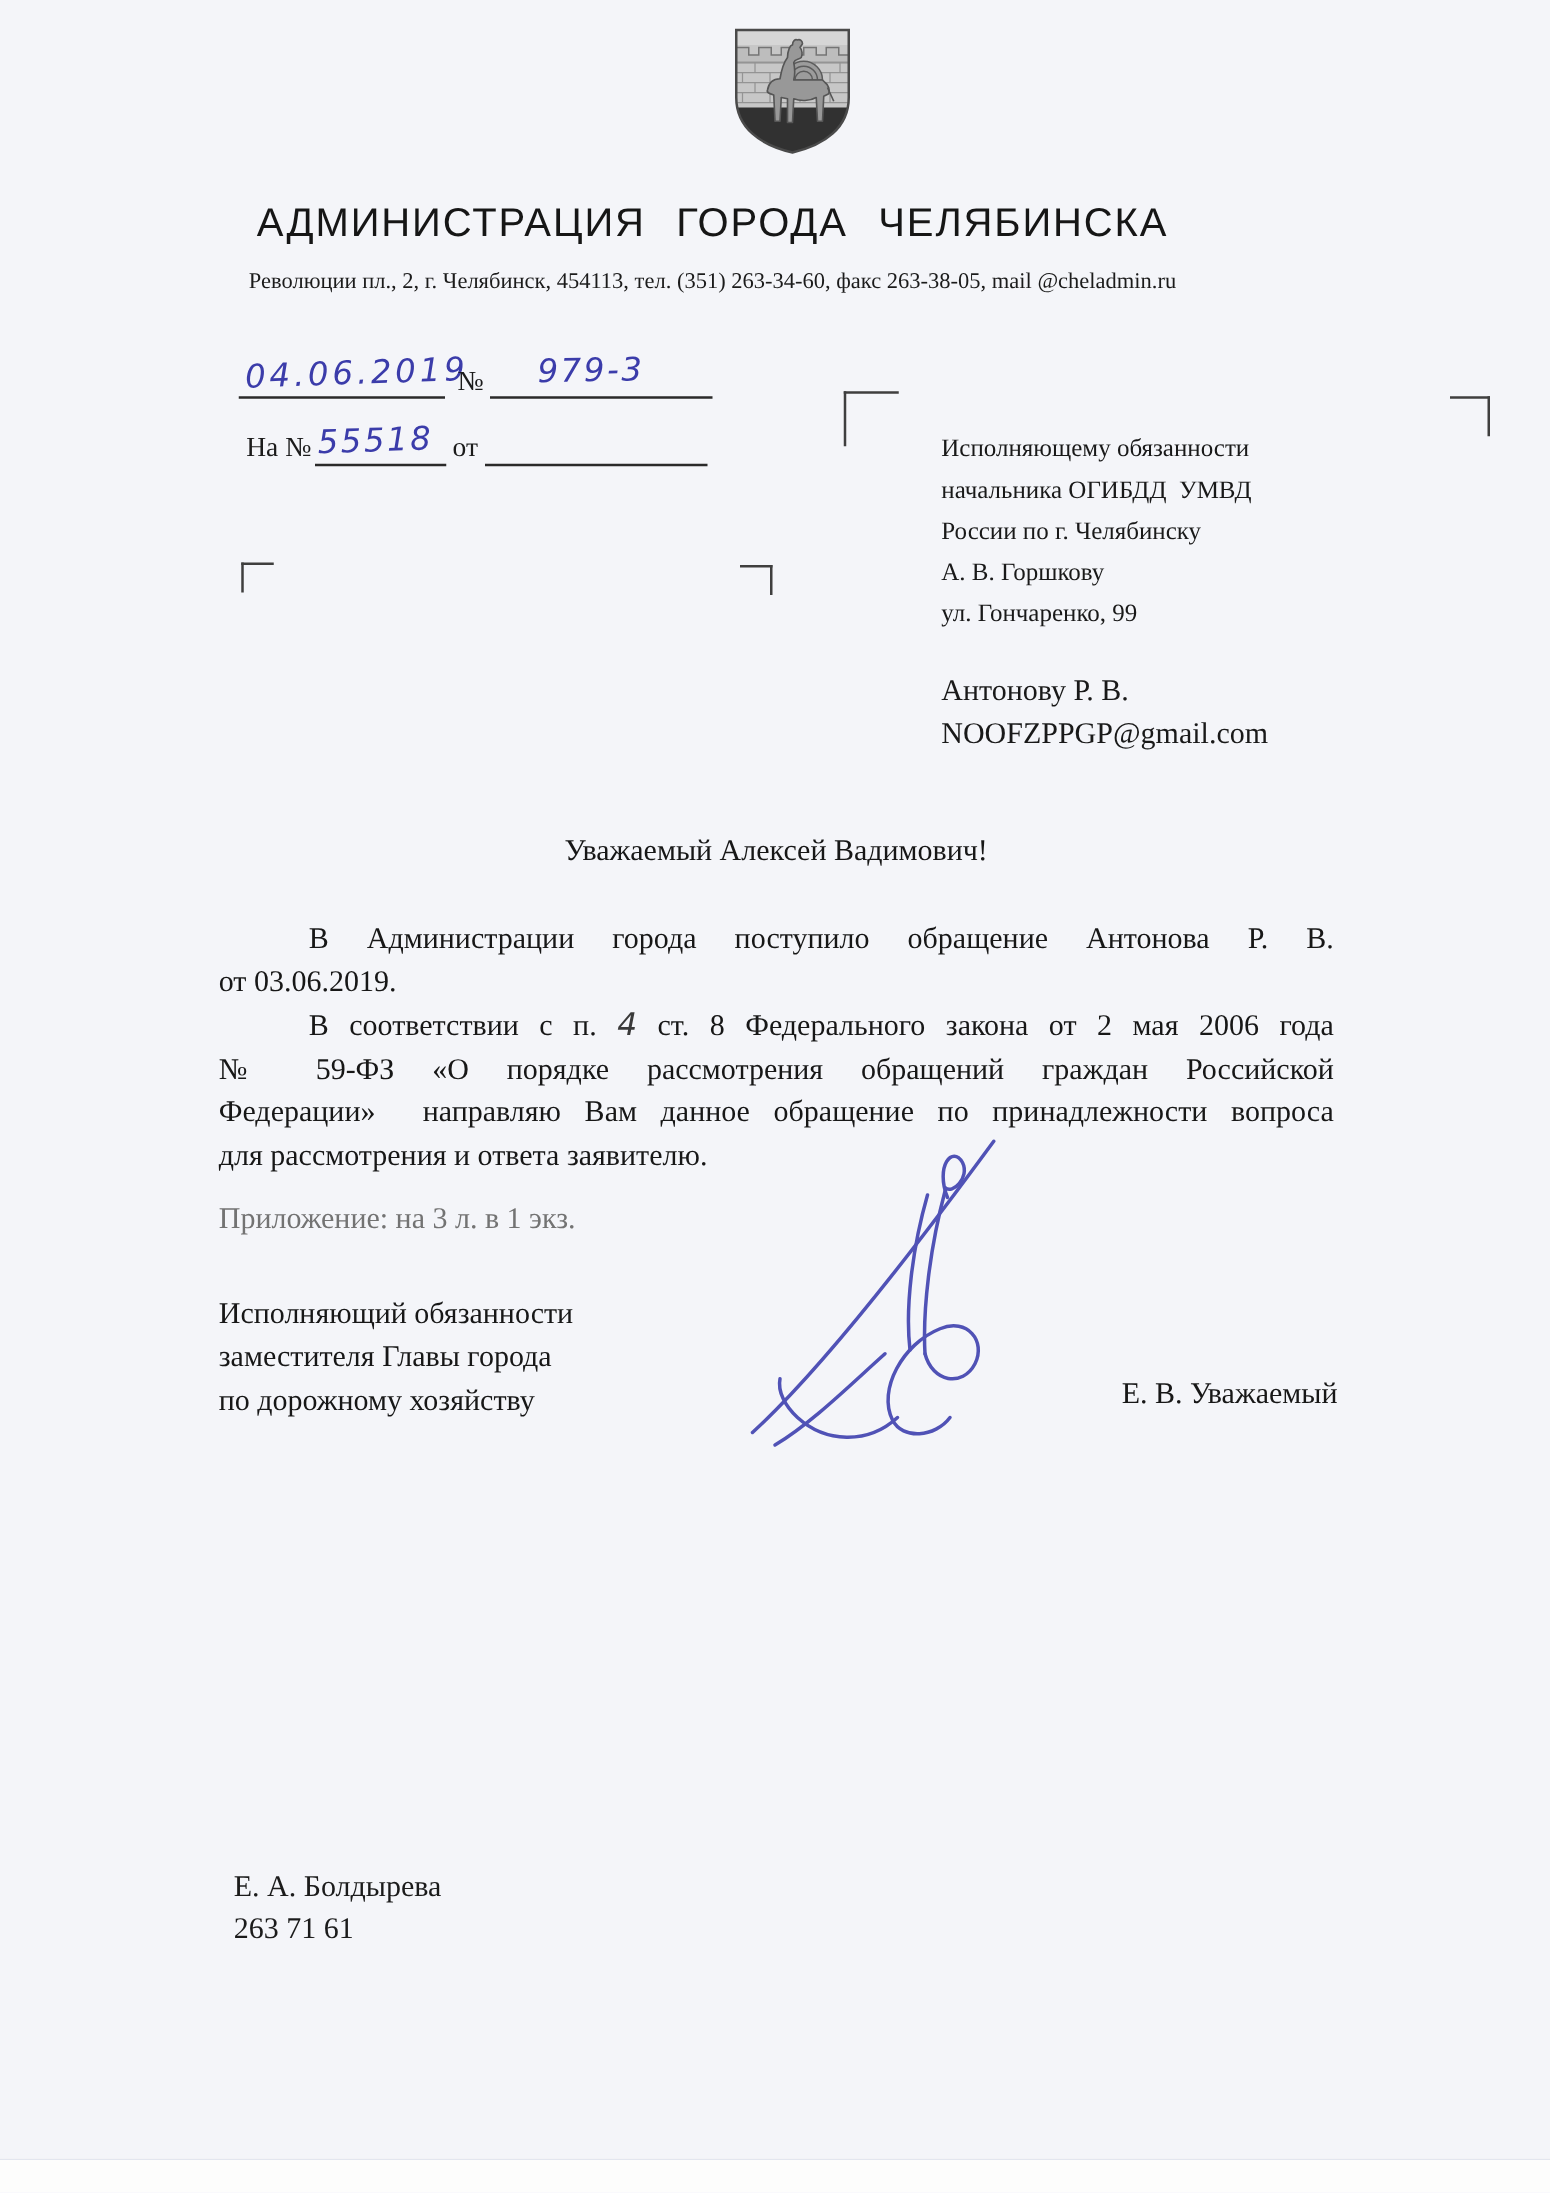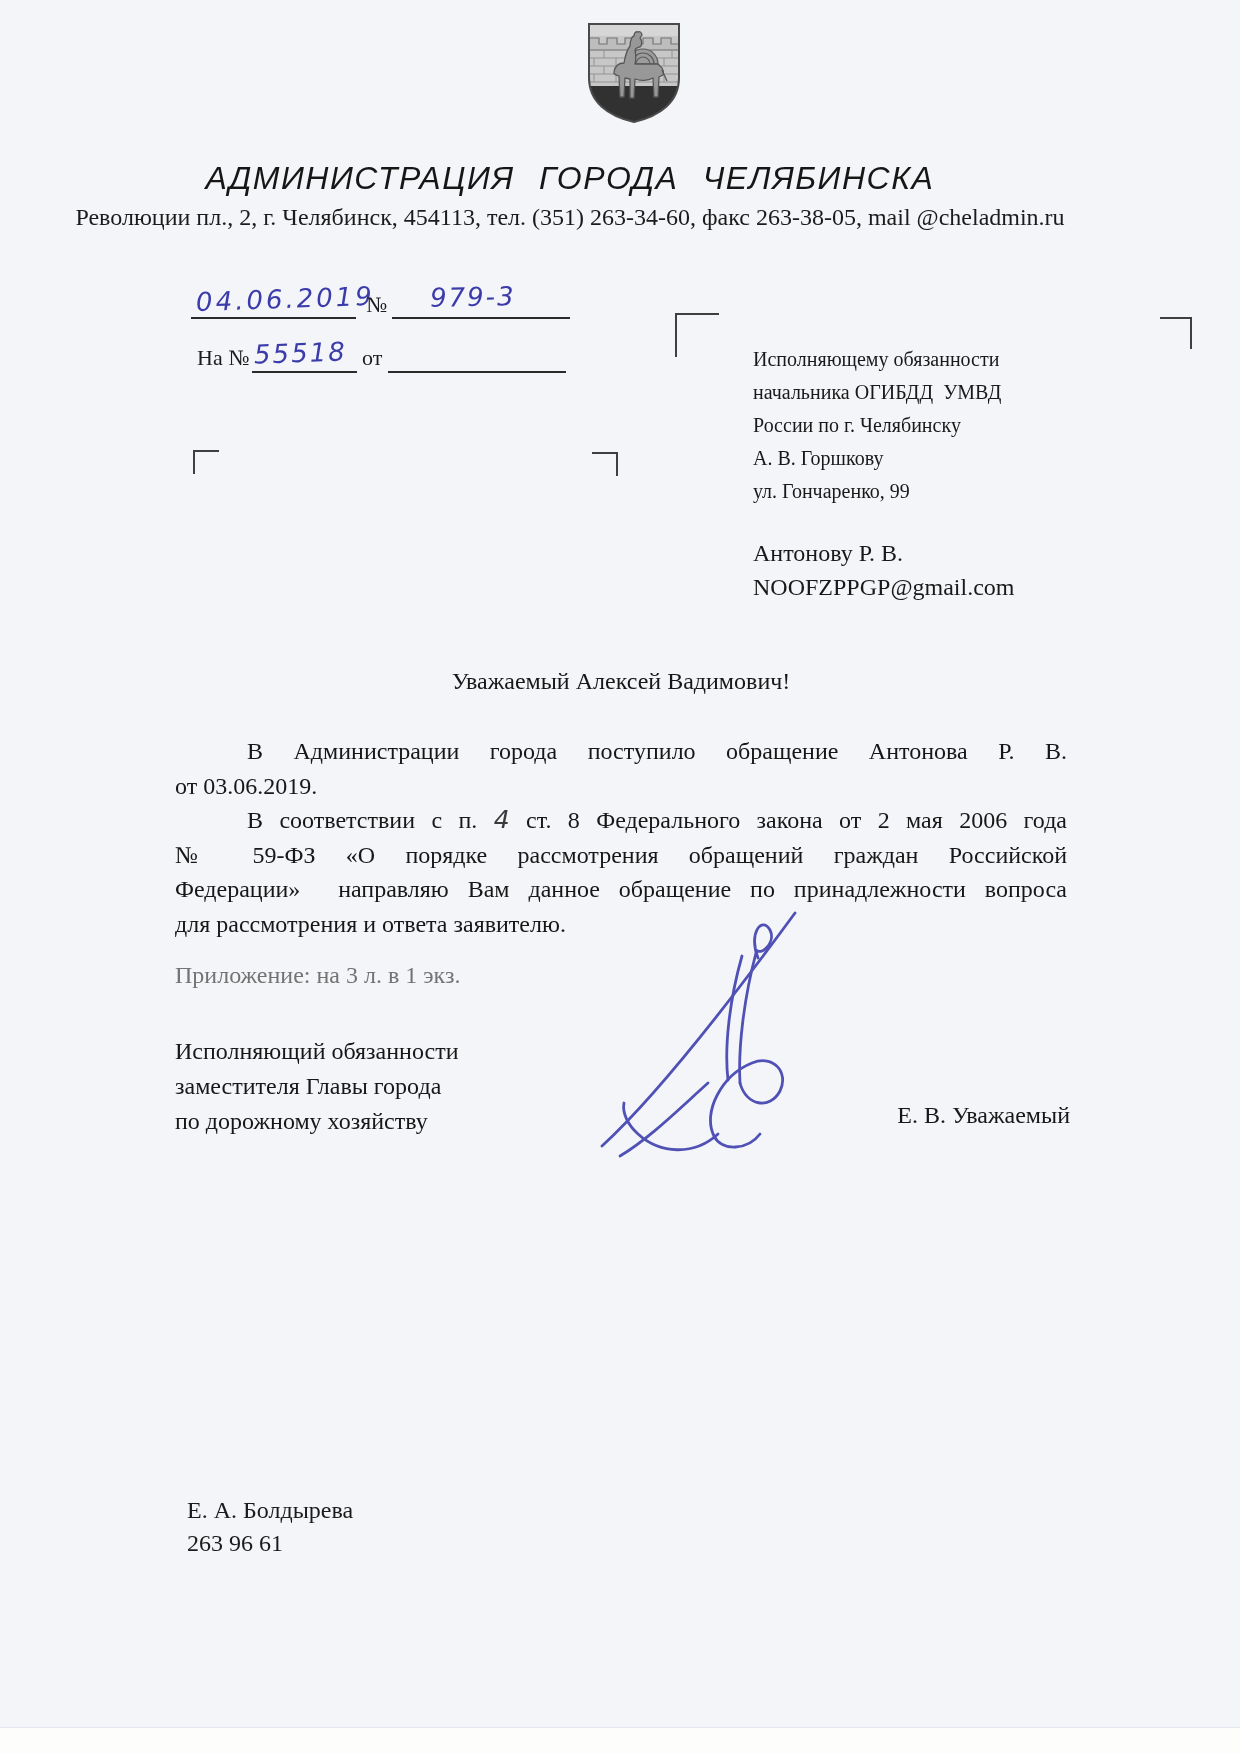--- a/index.html
+++ b/index.html
@@ -17,26 +17,25 @@
     background:#fdfdfc;border-top:1px solid #e3e6ef;
   }
   
   .org-title{
     left:50px;top:160px;width:1040px;
     text-align:center;
     font-family:"Liberation Sans", sans-serif;
     font-size:32px;font-weight:400;
     letter-spacing:1.5px;word-spacing:14px;
     color:#161616;
-    font-style:italic;
   }
   .org-address{
-    left:50px;top:204px;width:1040px;
+    left:50px;top:214px;width:1040px;
     text-align:center;
-    font-size:24px;color:#1b1b1b;
+    font-size:18px;color:#1b1b1b;
   }
   
   .ref-label{font-size:22px;color:#1b1b1b;}
   .uline{border-bottom:2px solid #2a2a2a;height:0;}
   .hand{
     font-family:"DejaVu Sans", sans-serif;
     font-style:italic;font-weight:500;
   }
   .hand-blue{color:#3b3caa;}
   .hand-dark{color:#3a3a3a;}
@@ -175,17 +174,17 @@
         <path d="M166 55 C 154 100, 148 150, 150 185"></path>
         <path d="M150 185 C 156 208, 180 212, 190 193 C 199 175, 184 156, 162 165 C 132 177, 112 214, 124 238 C 132 254, 158 252, 170 236"></path>
         <path d="M128 236 C 104 258, 70 256, 48 236 C 38 227, 32 215, 34 205"></path>
         <path d="M30 258 C 60 240, 90 210, 118 185"></path>
       </g>
     </svg>
   </div>
 
   <div class="abs footer">
     <div>Е. А. Болдырева</div>
-    <div>263 96 61</div>
+    <div>263 71 61</div>
   </div>
 
   <div class="abs scan-bottom"></div>
 </div>
 
 </body></html>

